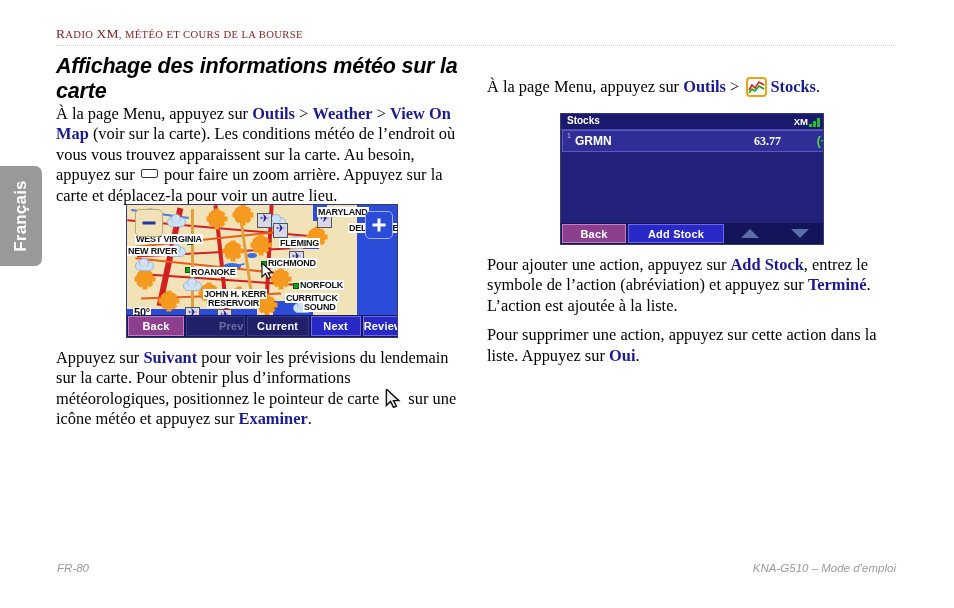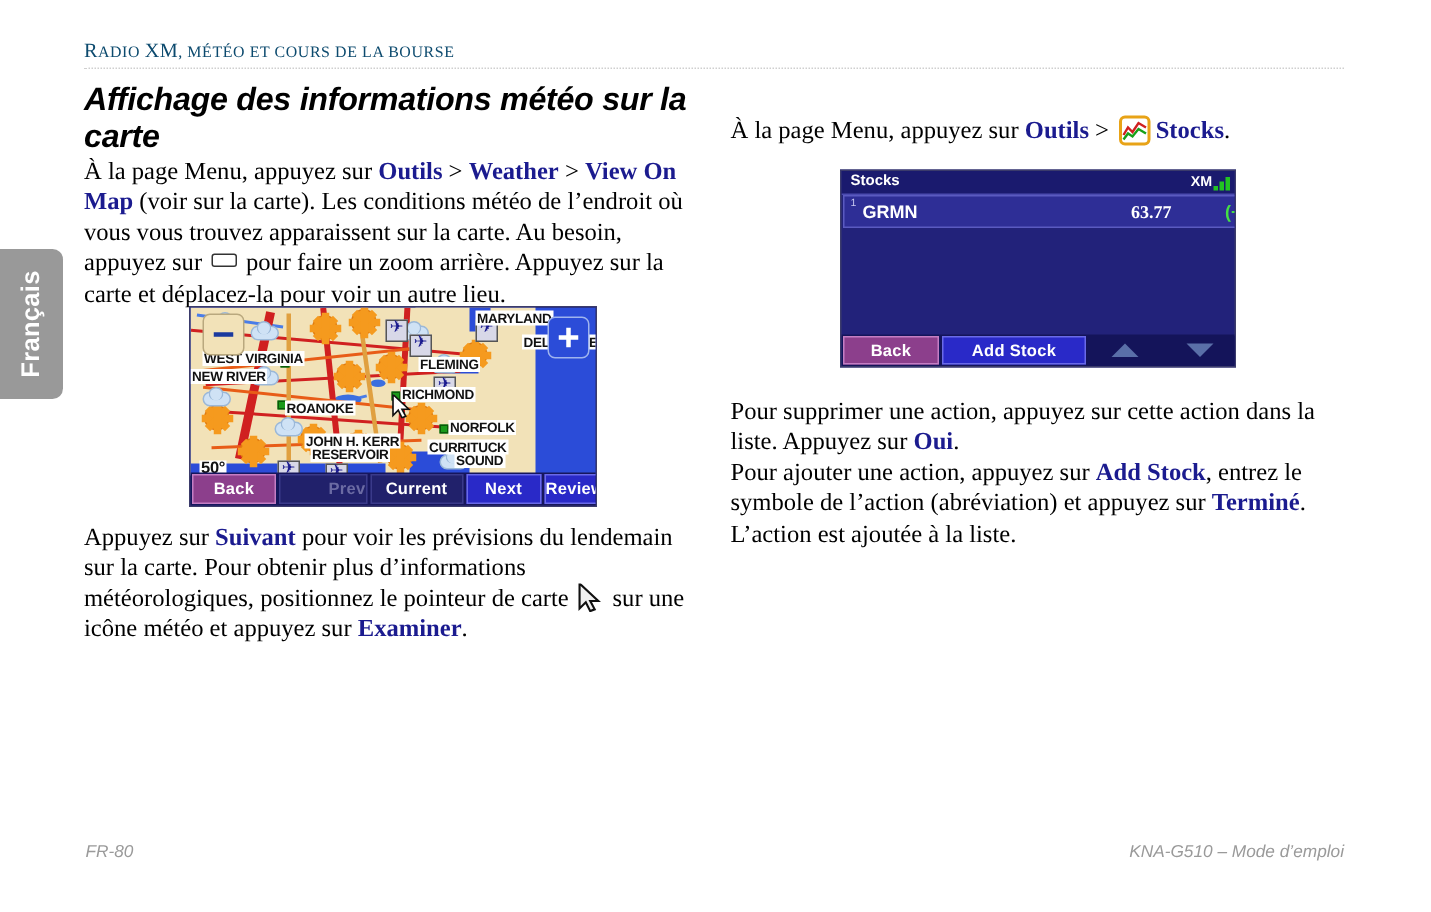--- a/index.html
+++ b/index.html
@@ -19,21 +19,21 @@
   .page-header {
     position: absolute;
     left: 56px;
     top: 26px;
     width: 840px;
     height: 22px;
   }
   .page-header .hdr-text {
     font-family: "Liberation Serif", serif;
     font-size: 13.5px;
-    color: #0c4a6e;
+    color: #7f1d1d;
     letter-spacing: 0.3px;
     white-space: nowrap;
     line-height: 16px;
   }
   .page-header .hdr-text .sc {
     font-size: 10.6px;
     letter-spacing: 0.4px;
   }
   .hdr-rule {
     position: absolute;
@@ -638,19 +638,19 @@
     <div class="arrow-box">
         <div class="tri-up"></div>
       </div>
     <div class="arrow-box">
         <div class="tri-down"></div>
       </div>
   </div>
 </div>
 
 <div style="position:absolute;left:487px;top:255px;width:404px;">
+  <p class="body"><span>Pour ajouter une action, appuyez sur </span><span class="b-blue">Add Stock</span><span>, entrez le symbole de l’action (abréviation) et appuyez sur </span><span class="b-blue">Terminé</span><span>. L’action est ajoutée à la liste.</span></p>
+
   <p class="body gap"><span>Pour supprimer une action, appuyez sur cette action dans la liste. Appuyez sur </span><span class="b-blue">Oui</span><span>.</span></p>
-
-  <p class="body"><span>Pour ajouter une action, appuyez sur </span><span class="b-blue">Add Stock</span><span>, entrez le symbole de l’action (abréviation) et appuyez sur </span><span class="b-blue">Terminé</span><span>. L’action est ajoutée à la liste.</span></p>
 </div>
 
 <div class="footer-left">FR-80</div>
 <div class="footer-right">KNA-G510 – Mode d’emploi</div>
 
 </body></html>

